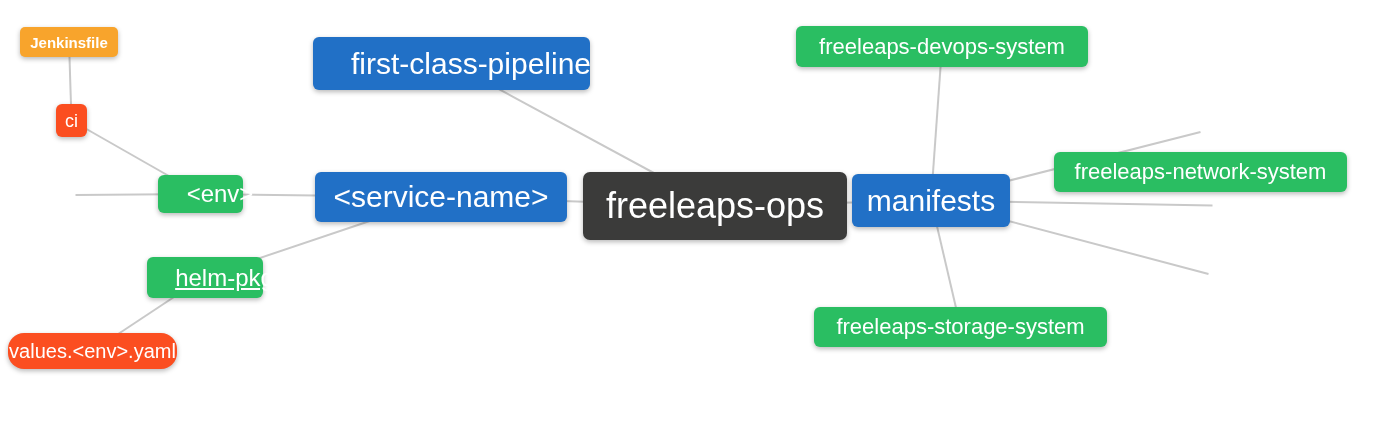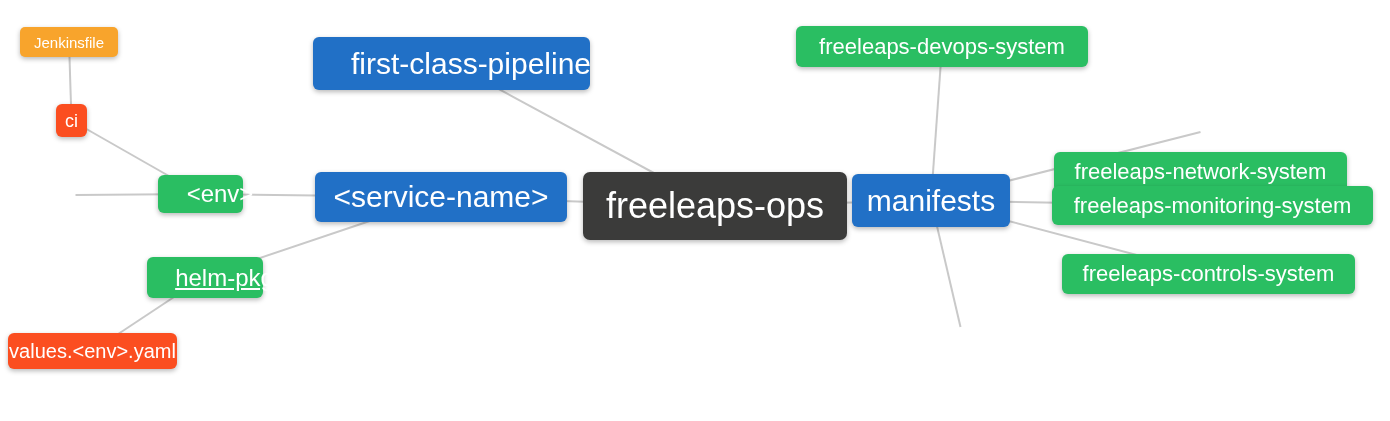--- a/index.html
+++ b/index.html
@@ -66,41 +66,40 @@
       <line x1="451.5" y1="63.5" x2="715" y2="206" stroke="#c9c9c9" stroke-width="2"></line>
       <line x1="441" y1="197" x2="715" y2="206" stroke="#c9c9c9" stroke-width="2"></line>
       <line x1="715" y1="206" x2="931" y2="200.5" stroke="#c9c9c9" stroke-width="2"></line>
       <line x1="931" y1="200.5" x2="942" y2="46.5" stroke="#c9c9c9" stroke-width="2"></line>
       <line x1="931" y1="200.5" x2="1200.5" y2="132" stroke="#c9c9c9" stroke-width="2"></line>
       <line x1="931" y1="200.5" x2="1212.5" y2="205.5" stroke="#c9c9c9" stroke-width="2"></line>
       <line x1="931" y1="200.5" x2="1208.5" y2="274" stroke="#c9c9c9" stroke-width="2"></line>
       <line x1="931" y1="200.5" x2="960.5" y2="327" stroke="#c9c9c9" stroke-width="2"></line>
     </svg>
 
-  <div class="node orange fz15" style="left:20px;  top:27px;  width:98px;  height:30px;">Jenkinsfile</div>
+  <div class="node orange fz15" style="left:20px;  top:27px;  width:98px;  height:30px;font-weight:bold;">Jenkinsfile</div>
 
   <div class="node red fz18" style="left:56px;  top:104px; width:31px;  height:33px;">ci</div>
 
 
   <div class="node green fz24" style="left:158px; top:175px; width:85px;  height:38px;">&lt;env&gt;</div>
 
   <div class="node green fz24" style="left:147px; top:257px; width:116px; height:41px;text-decoration:underline;">helm-pkg</div>
 
-  <div class="node red fz20" style="left:8px;   top:333px; width:169px; height:36px;">values.&lt;env&gt;.yaml</div>
+  <div class="node red fz20" style="left:8px;   top:333px; width:169px; height:36px;border-radius:16px;">values.&lt;env&gt;.yaml</div>
 
   <div class="node blue fz30" style="left:313px; top:37px;  width:277px; height:53px;padding-left:39px;">first-class-pipeline</div>
 
   <div class="node blue fz30" style="left:315px; top:172px; width:252px; height:50px;">&lt;service-name&gt;</div>
 
   <div class="node root fz36" style="left:583px; top:172px; width:264px; height:68px;">freeleaps-ops</div>
 
   <div class="node blue fz30" style="left:852px; top:174px; width:158px; height:53px;">manifests</div>
 
   <div class="node green fz22" style="left:796px;  top:26px;  width:292px; height:41px;">freeleaps-devops-system</div>
 
   <div class="node green fz22" style="left:1054px; top:112px; width:293px; height:40px;margin-top:40px;">freeleaps-network-system</div>
 
-  <div class="node green fz22" style="left:1052px; top:186px; width:321px; height:39px;">freeleaps-monitoring-system</div>
 
-  <div class="node green fz22" style="left:1062px; top:254px; width:293px; height:40px;">freeleaps-controls-system</div>
 
+  <div class="node green fz22" style="left:814px;  top:307px; width:293px; height:40px;">freeleaps-storage-system</div>
 
 </div>
 
 </body></html>

